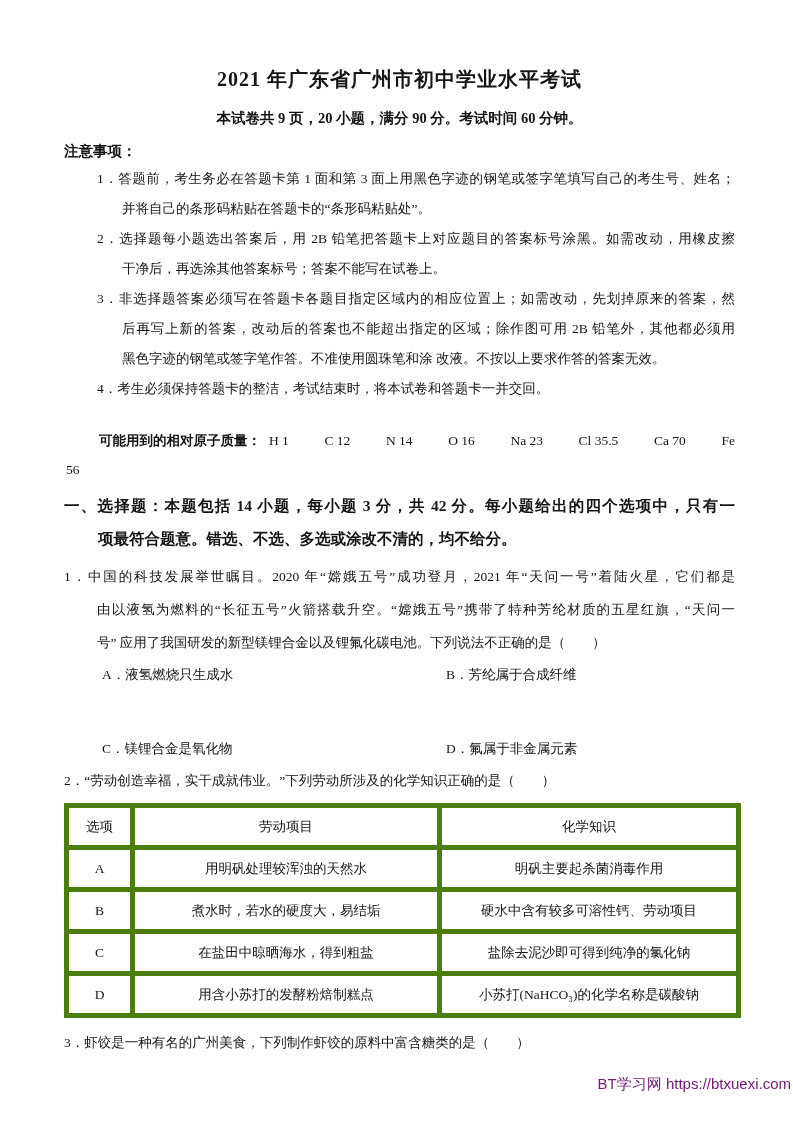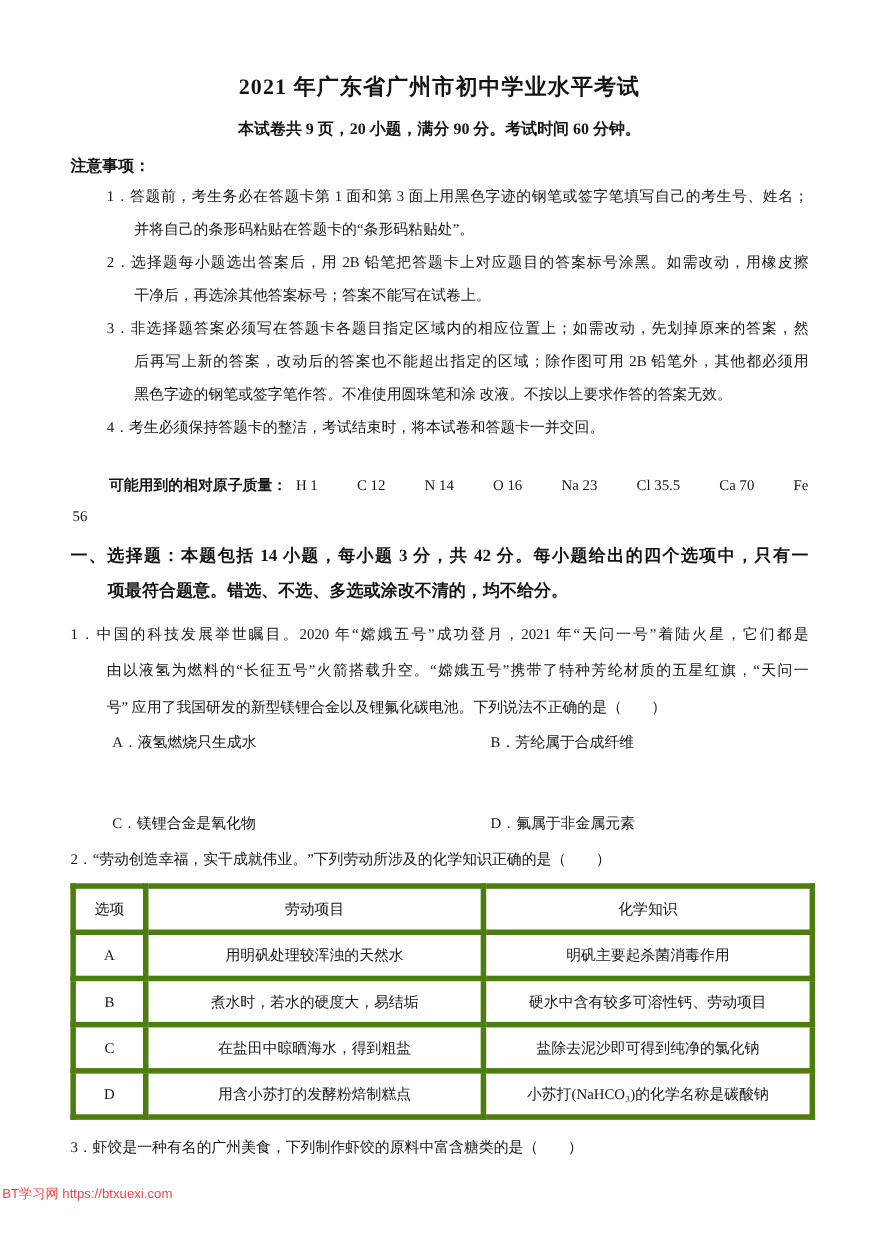--- a/index.html
+++ b/index.html
@@ -39,39 +39,39 @@
     font-size:13.5px; margin-top:25px; line-height:24px;
     padding-left:35px;
   }
   .am-label { font-weight:bold; white-space:nowrap; }
   .am-values {
     flex:1; display:flex; justify-content:space-between;
     padding-left:8px; font-family:"Liberation Serif",serif;
   }
   .am-overflow { font-size:13.5px; line-height:24px; margin-top:5px; padding-left:2px; }
   .section { font-size:15.5px; font-weight:bold; line-height:33px; margin-top:7px; }
-  .section .s-cont { padding-left:34px;font-family:Liberation Mono, monospace; }
+  .section .s-cont { padding-left:34px; }
   .question { font-size:13.5px; line-height:33px; margin-top:5px; }
   .question .q-cont { padding-left:33px; }
   .opts {
     display:grid; grid-template-columns:300px auto;
     padding-left:38px; line-height:30px; font-size:13.5px; margin-top:1px;gap:44px;
   }
   .q-single { font-size:13.5px; line-height:30px; margin-top:2px; }
   table.q2 {
     width:672px; border-collapse:collapse; table-layout:fixed;
     margin-top:7px; font-size:13.5px; text-align:center;
   }
   table.q2 td {
     border:5px solid #4d7c0f; height:42px;
     vertical-align:middle; padding:2px 6px;
   }
   .footer {
     position:absolute; left:0; right:0; bottom:28px;
-    text-align:left; color:#ef4444; font-size:12px;
+    text-align:right; color:#701a75; font-size:15px;
     font-family:"Liberation Sans","DejaVu Sans",sans-serif;
   }
 </style>
 </head>
 <body>
 
 <div class="page">
 
   <div class="title">2021 年广东省广州市初中学业水平考试</div>
   <div class="exam-info">本试卷共 9 页，20 小题，满分 90 分。考试时间 60 分钟。</div>

